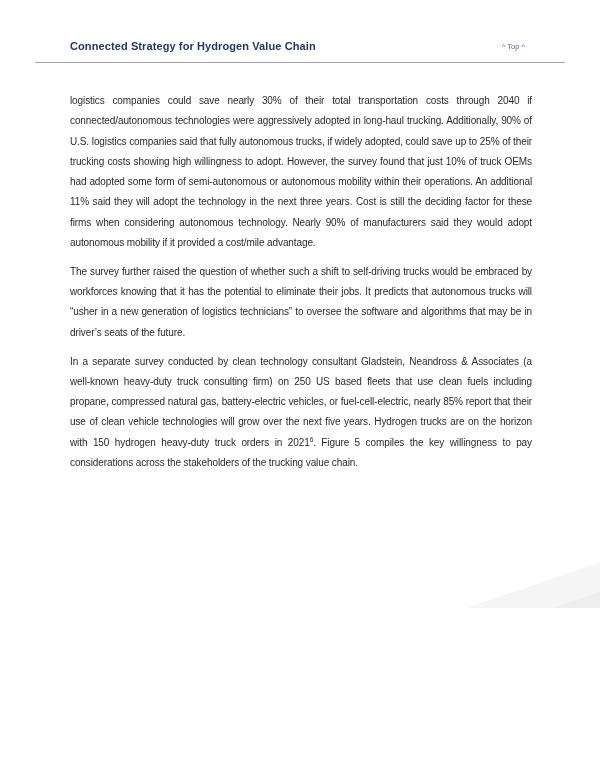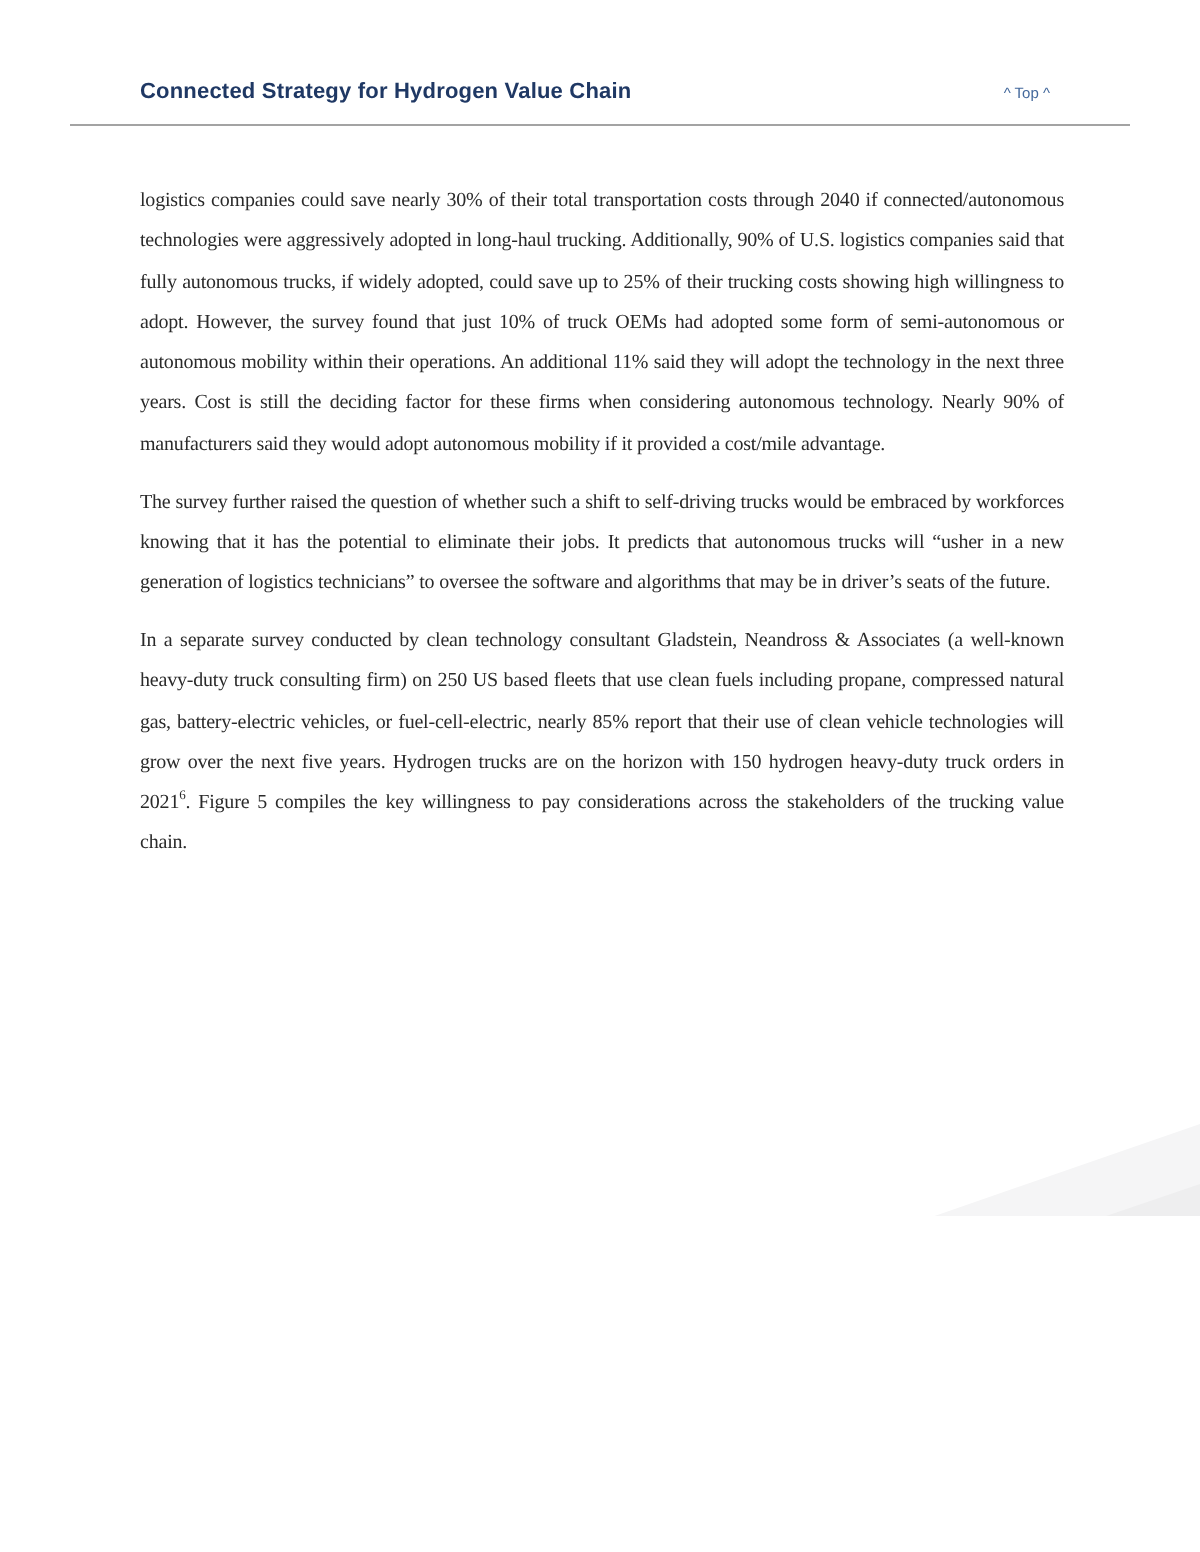--- a/index.html
+++ b/index.html
@@ -18,21 +18,21 @@
   .top-link{
     position:absolute;right:75px;top:42px;
     font-size:7.5px;color:#44699c;text-decoration:none;
     cursor:pointer;
   }
   .header-rule{
     position:absolute;left:35px;right:35px;top:62px;
     border-top:1px solid #a3a3a3;height:0;
   }
   .body-text{
-    position:absolute;left:70px;top:91px;width:462px;font-family:Liberation Serif, serif;
+    position:absolute;left:70px;top:91px;width:462px;
   }
   .body-text p{
     margin:0 0 8.5px 0;
     font-size:10px;line-height:20.3px;
     letter-spacing:-0.1px;
     color:#2a2a2a;
     text-align:justify;
   }
   .body-text sup{
     font-size:6.5px;line-height:0;vertical-align:super;

